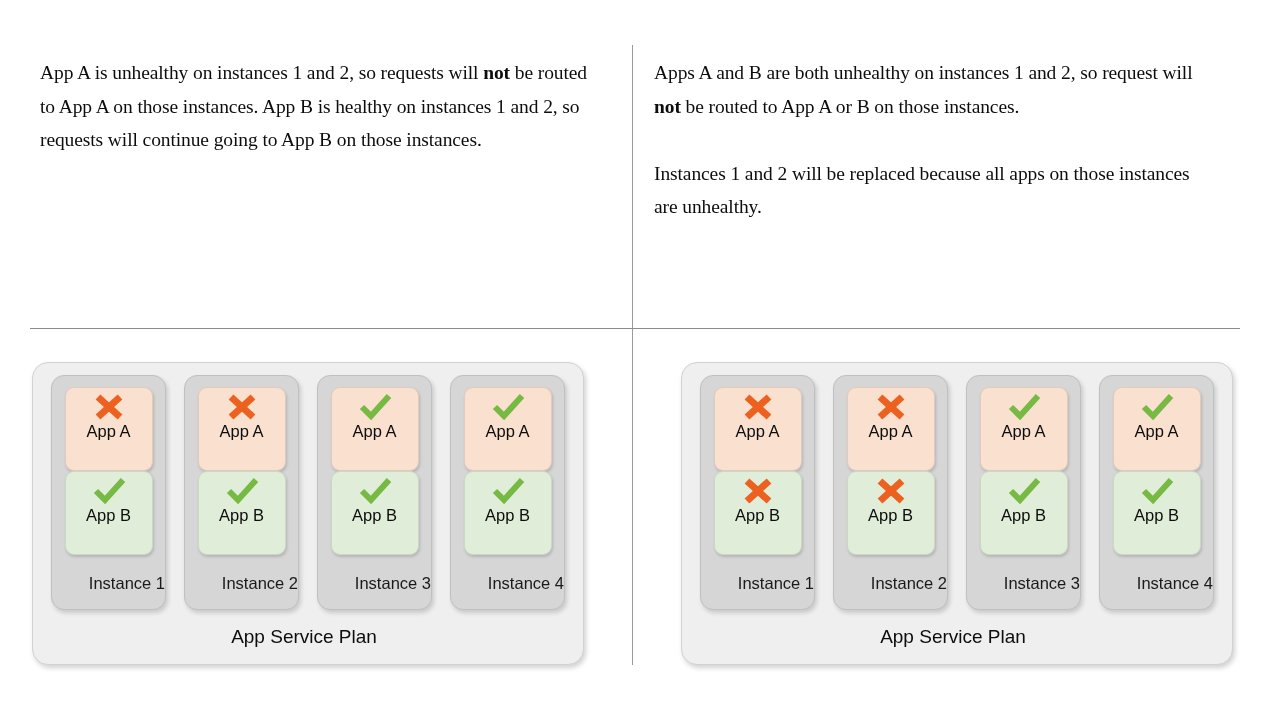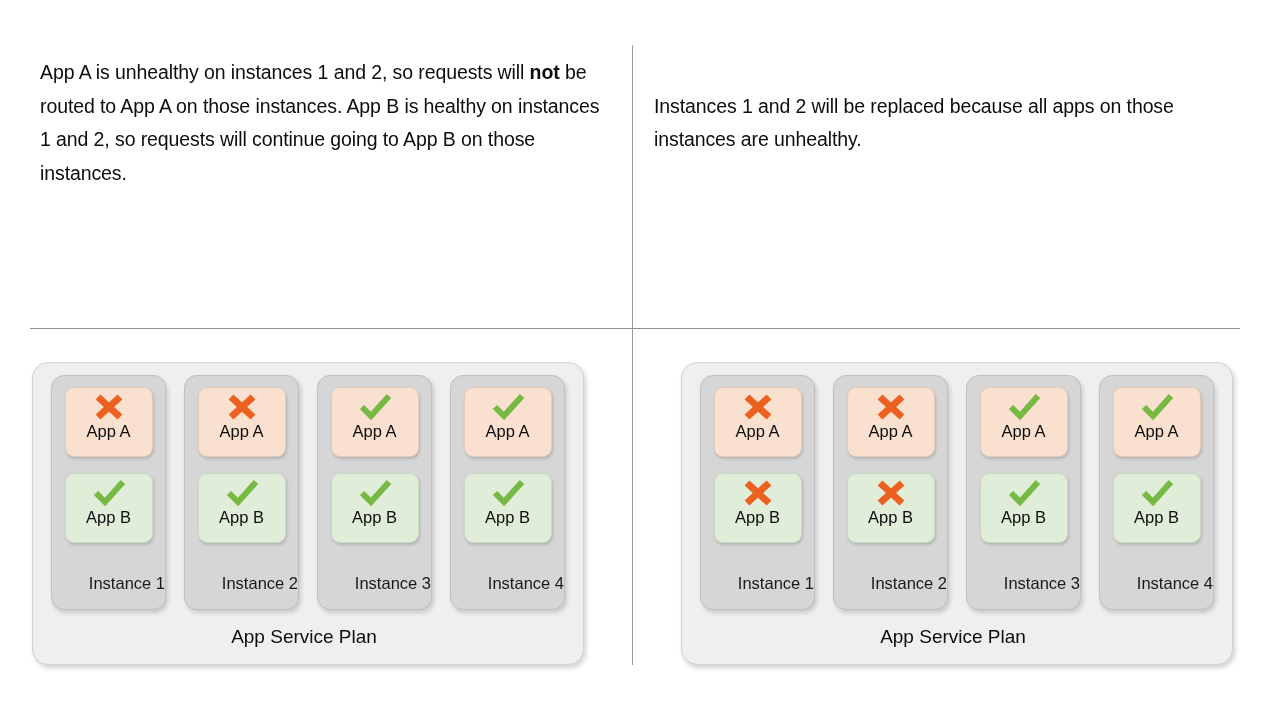--- a/index.html
+++ b/index.html
@@ -38,21 +38,21 @@
   .text-panel {
     position: absolute;
     top: 56px;
     font-size: 19.5px;
     line-height: 33.5px;
     color: #0d0d0d;
     letter-spacing: -0.1px;
   }
   .text-panel.left  { left: 40px;  width: 560px; }
   .text-panel.right { left: 654px; width: 545px; }
-  .text-panel p { margin: 0; }
+  .text-panel p { margin: 0; font-family: Liberation Serif, serif; }
   .text-panel p.spacer { height: 33.5px; }
   .text-panel b { font-weight: bold; }
 
   
   .plan {
     position: absolute;
     top: 362px;
     height: 303px;
     background: #efefef;
     border: 1px solid #d2d2d2;
@@ -82,31 +82,31 @@
     box-sizing: border-box;
     position: relative;
     display: flex;
     flex-direction: column;
     align-items: center;
     padding-top: 11px;
   }
 
   .app-tile {
     width: 88px;
-    height: 70px;
+    height: 84px;
     border-radius: 9px;
     box-sizing: border-box;
     display: flex;
     flex-direction: column;
     align-items: center;
     justify-content: flex-start;
     position: relative;
     box-shadow: 1px 2px 3px rgba(0,0,0,0.16);
   }
-  .app-tile + .app-tile { margin-top: 16px; }
+  .app-tile + .app-tile { }
 
   .app-tile.app-a {
     background: #fae0cf;
     border: 1px solid #e0cbbc;
   }
   .app-tile.app-b {
     background: #e0edd8;
     border: 1px solid #cbd9c3;
   }
 
@@ -148,20 +148,21 @@
 <body>
 
 <div class="v-divider"></div>
 <div class="h-divider"></div>
 
 <div class="text-panel left" id="text-left">
     <p><span>App A is unhealthy on instances 1 and 2, so requests will </span><b>not</b><span> be routed to App A on those instances. App B is healthy on instances 1 and 2, so requests will continue going to App B on those instances.</span></p>
     <p class="spacer"></p>
   </div>
 <div class="text-panel right" id="text-right">
+    <p><span>Apps A and B are both unhealthy on instances 1 and 2, so request will </span><b>not</b><span> be routed to App A or B on those instances.</span></p>
     <p class="spacer"></p>
     <p><span>Instances 1 and 2 will be replaced because all apps on those instances are unhealthy.</span></p>
   </div>
 
 <div class="plan left" id="plan-left">
   <div class="instances-row">
       <div class="instance">
         <div class="app-tile app-a">
           <svg viewBox="0 0 40 32" class="status-icon">
             <g stroke="#ec6020" stroke-width="7" stroke-linecap="butt">

